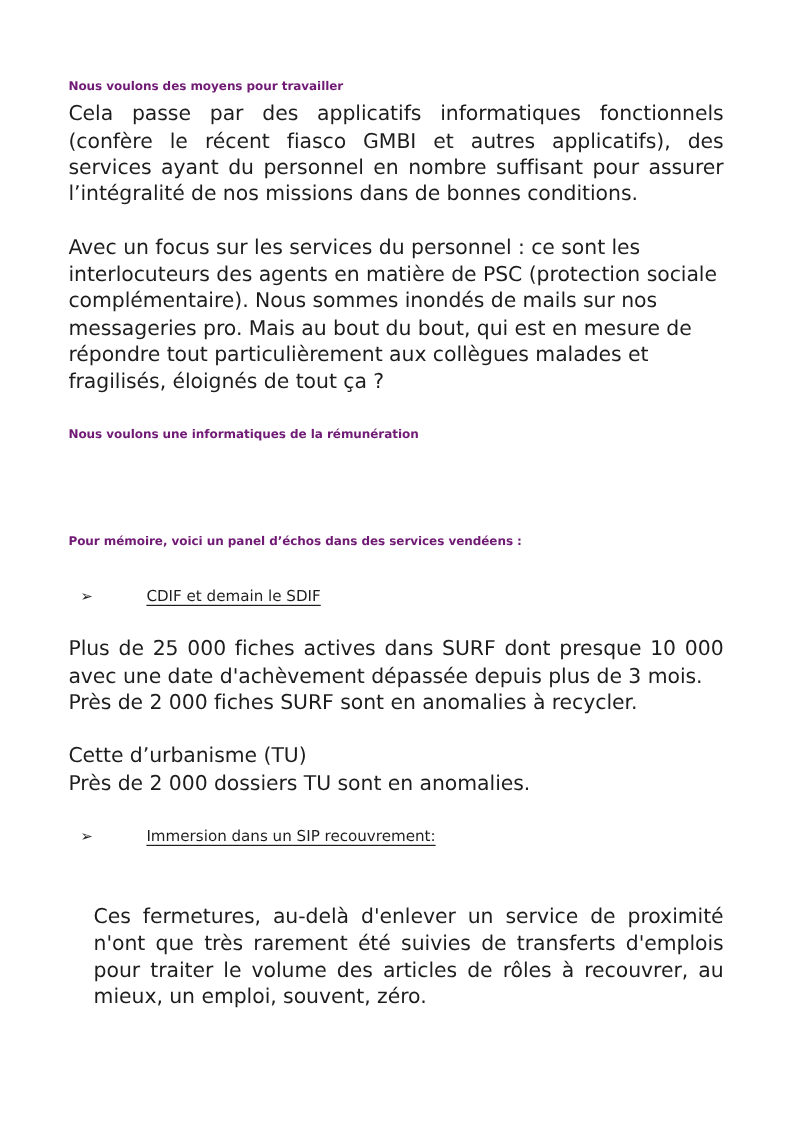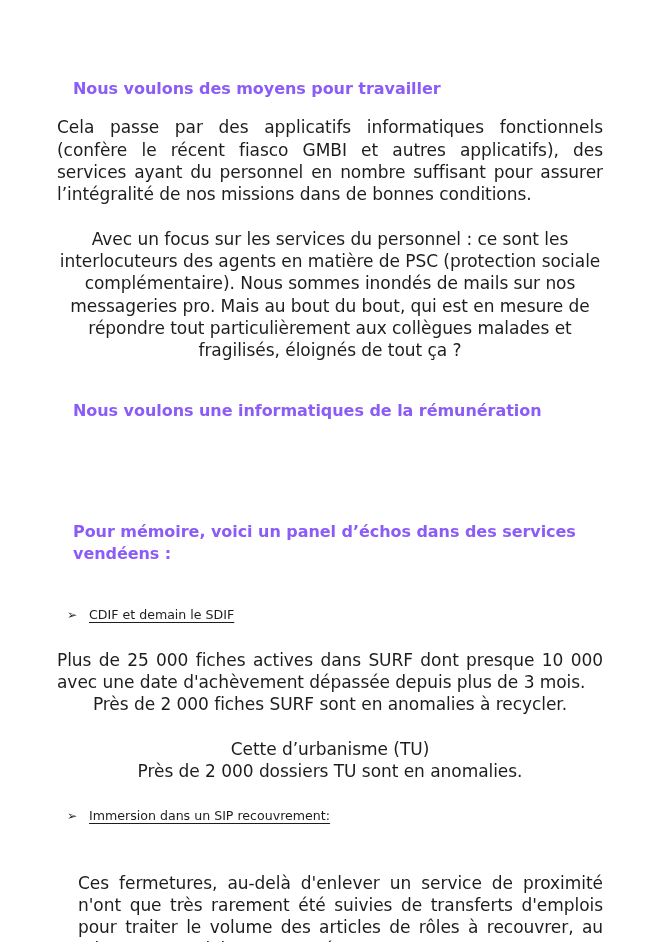--- a/index.html
+++ b/index.html
@@ -39,29 +39,29 @@
     letter-spacing: -0.05px;
     word-spacing: 0px;
   }
 
   .para.justify {
     text-align: justify;
     text-justify: inter-word;
   }
 
   .para.left {
-    text-align: center;
+    text-align: left;
   }
 
   .heading {
-    font-size: 16px;
+    font-size: 10px;
     line-height: 22.3px;
     font-weight: bold;
-    color: #8b5cf6;
-    margin: 16px;
+    color: #701a75;
+    margin: 0;
     letter-spacing: -0.05px;
   }
 
   
   .gap-1 { height: 22.3px; }
   .gap-2 { height: 44.6px; }
 
   
   .bullet-row {
     display: flex;
@@ -81,20 +81,21 @@
   }
   .bullet-text {
     flex: 1 1 auto;
     text-decoration: underline;
     text-underline-offset: 2.5px;
     text-decoration-thickness: 1px;
     color: #1d1d1d;
   }
   .bullet-text-inner {
     display: inline;
+    margin-left: 33px;
   }
 
   
   .indent {
     margin-left: 21px;
     width: 525px;
   }
 </style>
 </head>
 <body>

